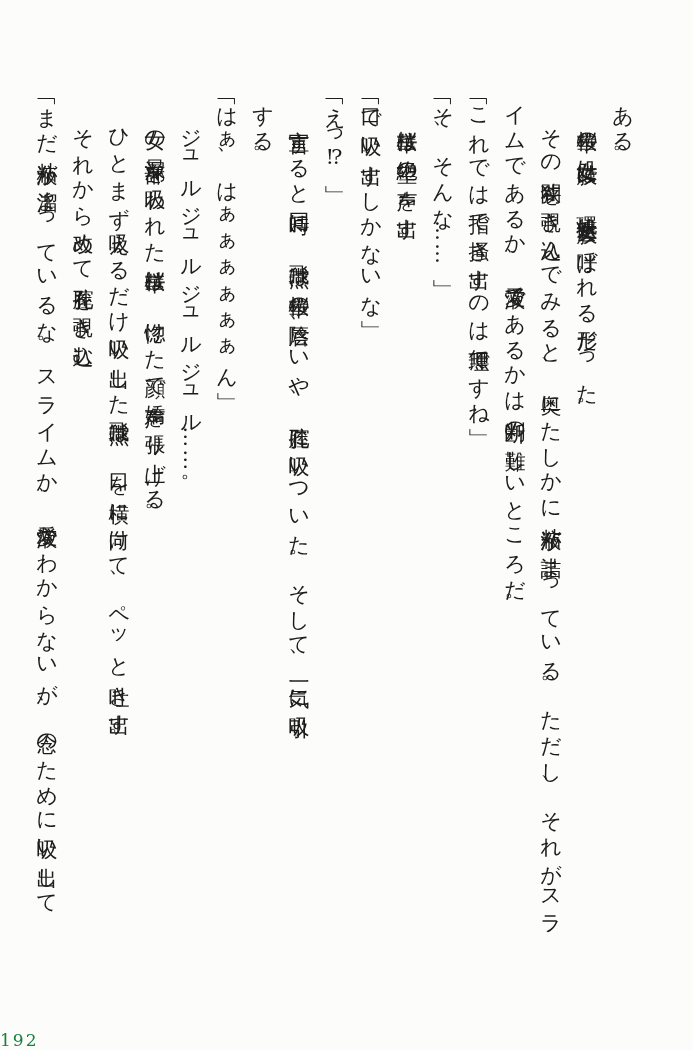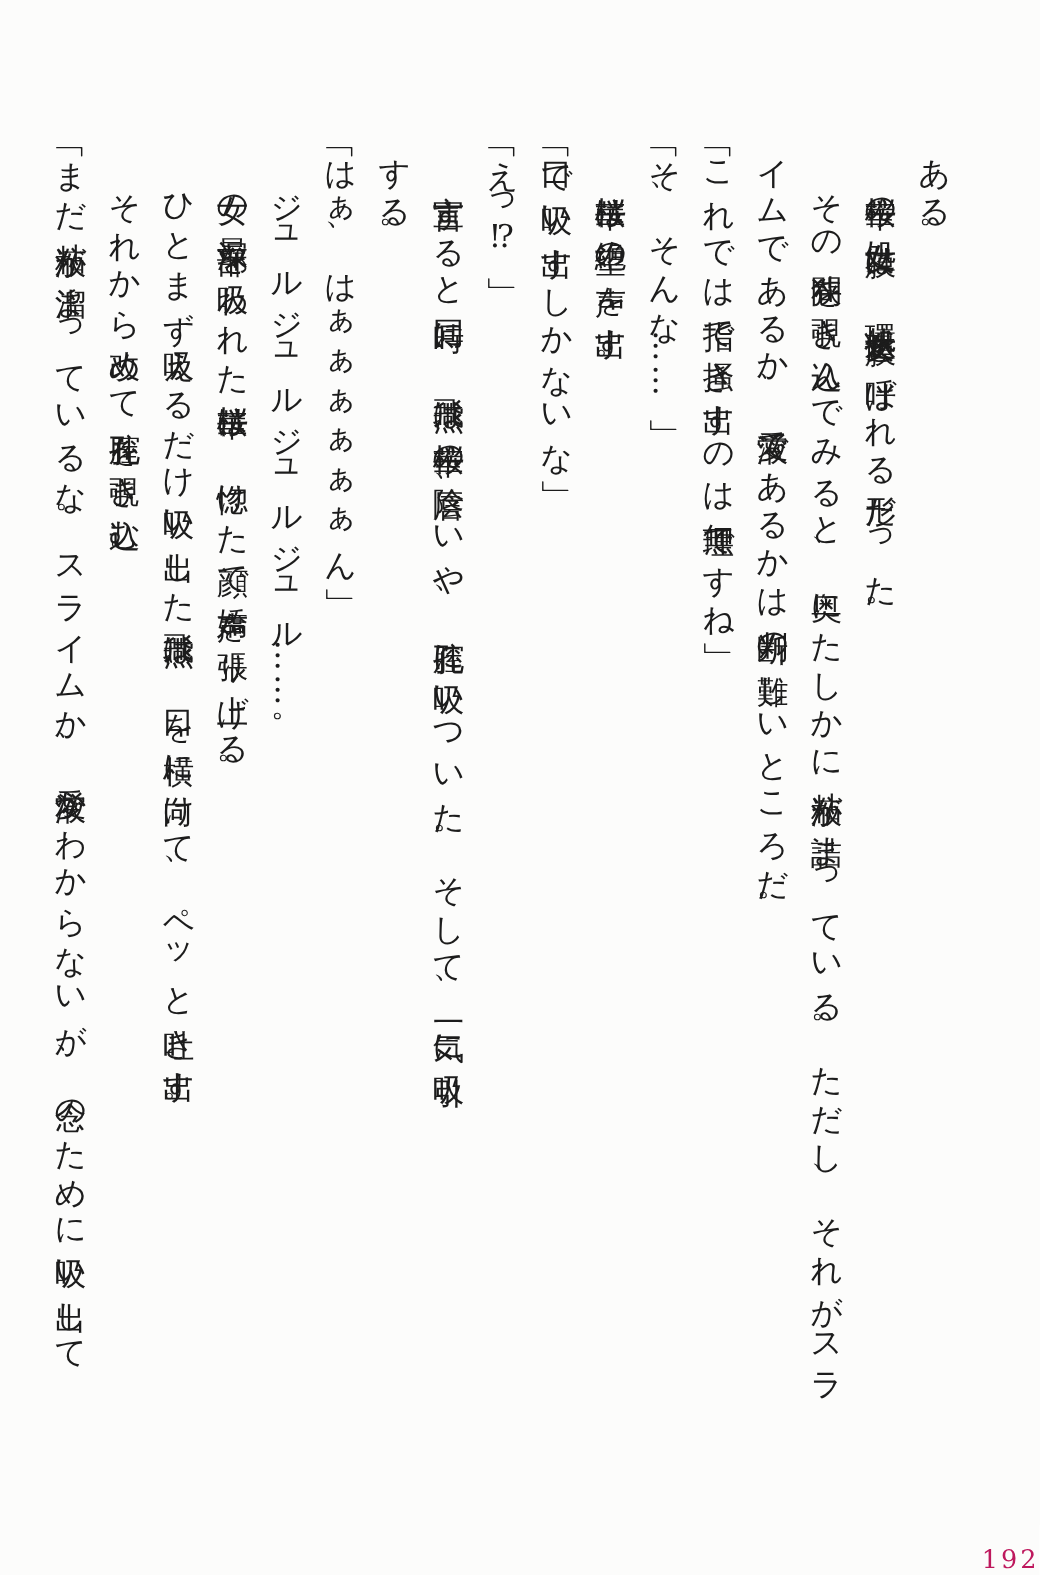--- a/index.html
+++ b/index.html
@@ -34,24 +34,24 @@
     white-space: nowrap;
   }
   .text-line.indent {
     text-indent: 23px;
   }
   .folio {
     position: absolute;
     left: 0;
     right: 0;
     top: 1030px;           
-    text-align: right;
+    text-align: left;
     font-size: 17px;
     letter-spacing: 2px;
-    color: #be185d;
+    color: #15803d;
   }
 </style>
 </head>
 <body>
 
 <div class="page">
   <div class="text-block" id="text-block">
       <p class="text-line">ある。</p>
       <p class="text-line indent">桜華の処女膜は、環状処女膜と呼ばれる形だった。</p>
       <p class="text-line indent">その狭間を覗き込んでみると、奥にたしかに粘液が詰まっている。ただし、それがスラ</p>

